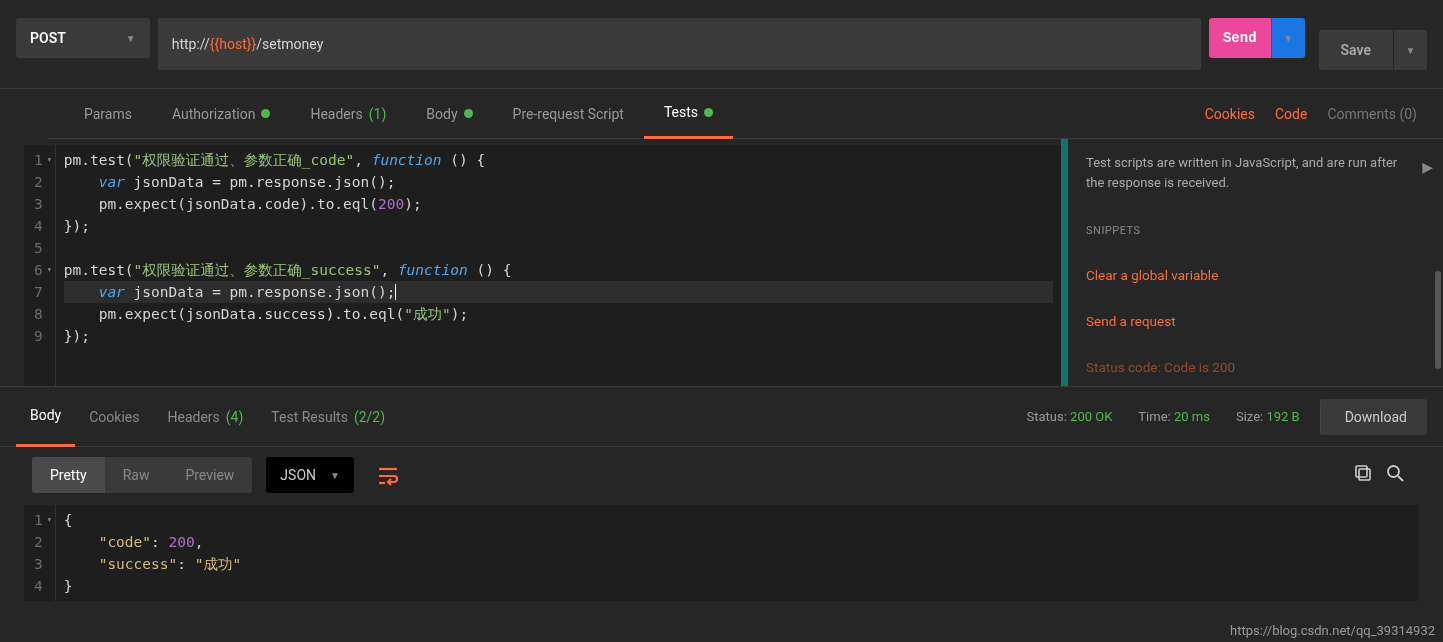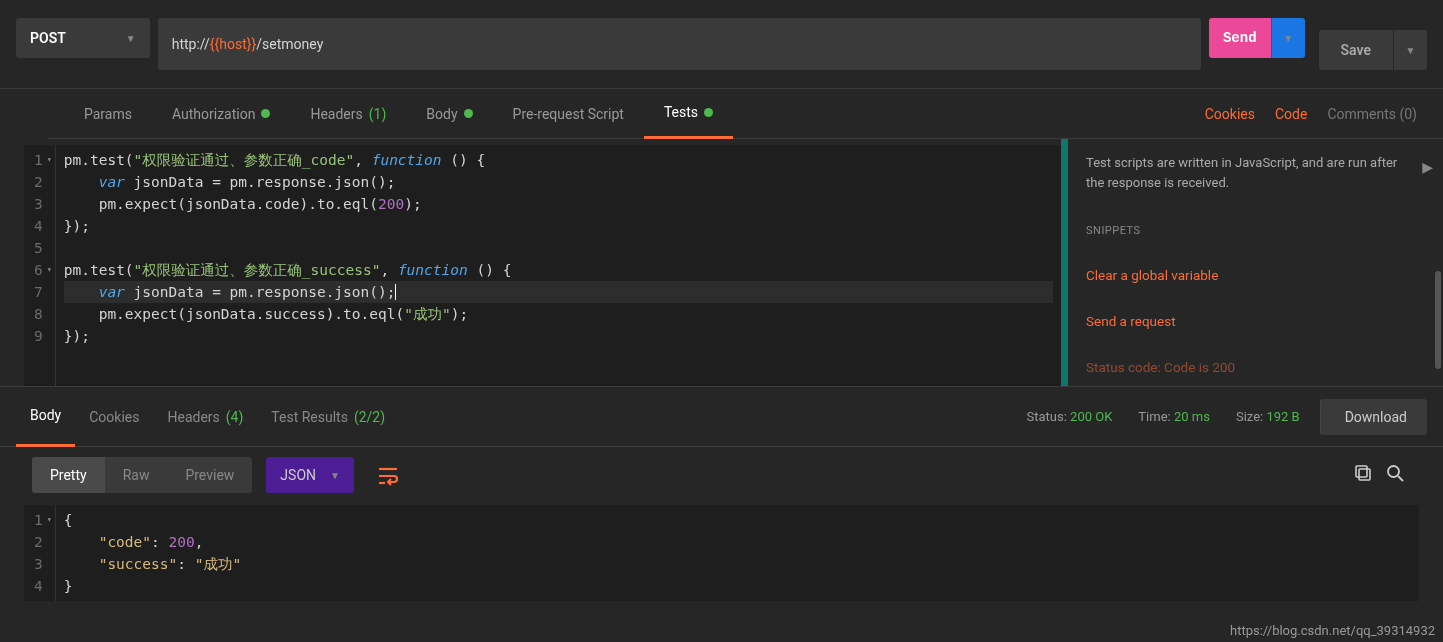--- a/index.html
+++ b/index.html
@@ -188,21 +188,21 @@
 }
 .view-tab {
   padding: 10px 18px;
   color: #888;
   font-size: 14px;
   cursor: pointer;
 }
 .view-tab.active { background: #4a4a4a; color: #fff; }
 .fmt-select {
   margin-left: 14px;
-  background: #4c1d95;
+  background: #000000;
   color: #ccc;
   padding: 10px 14px;
   border-radius: 3px;
   display: flex; align-items: center; gap: 14px;
   cursor: pointer;
   font-size: 14px;
 }
 .wrap-icon {
   margin-left: 14px;
   width: 40px; height: 38px;

